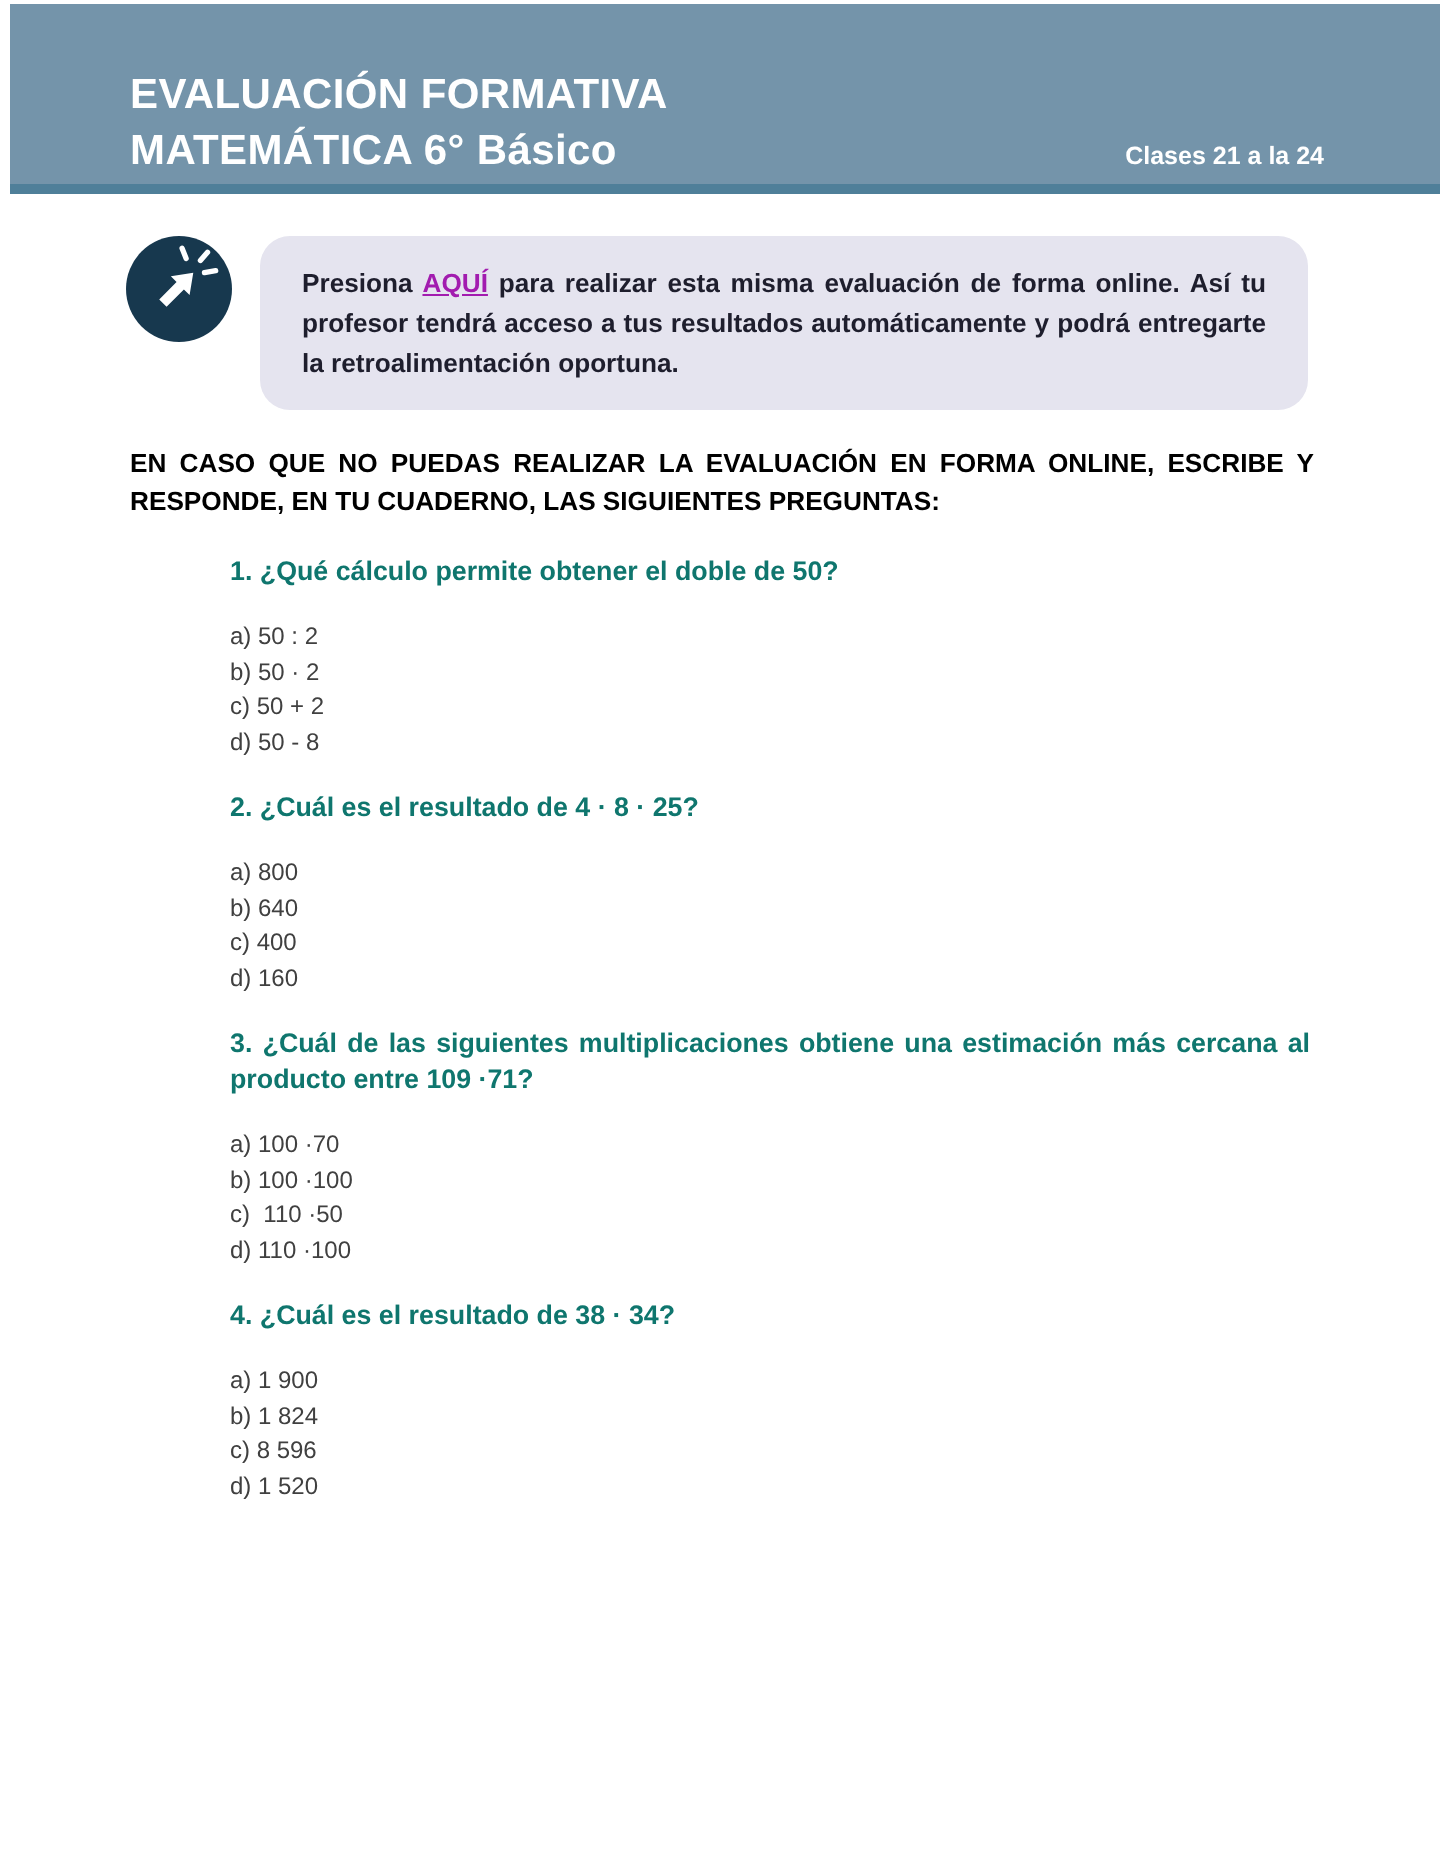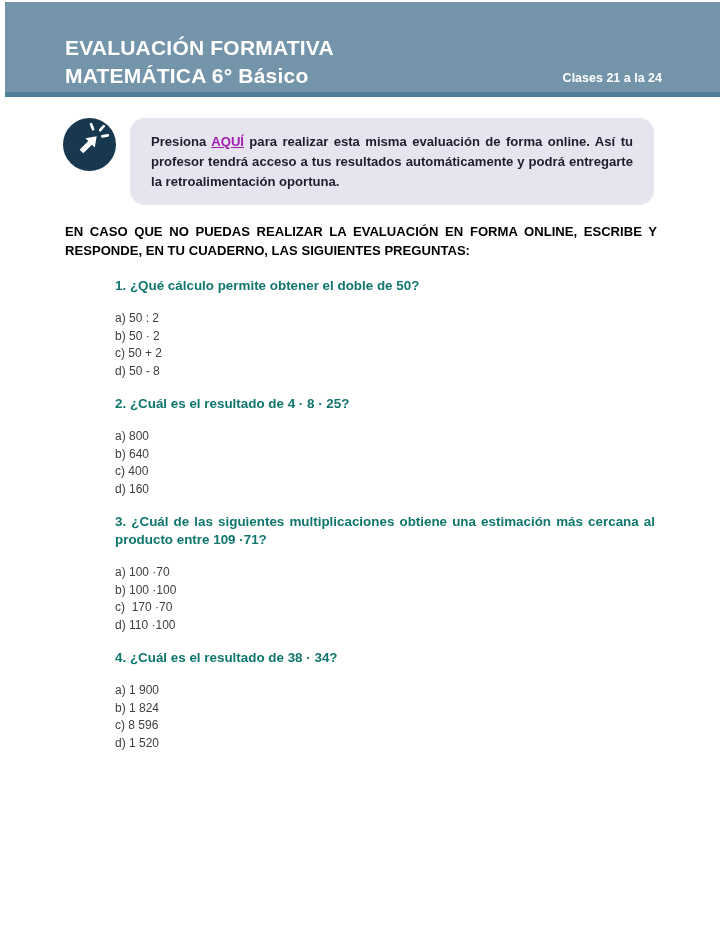--- a/index.html
+++ b/index.html
@@ -153,21 +153,21 @@
       <div class="opt">c) 400</div>
       <div class="opt">d) 160</div>
     </div>
   </div>
 
   <div class="question">
     <div class="q-text">3. ¿Cuál de las siguientes multiplicaciones obtiene una estimación más cercana al producto entre 109 ·71?</div>
     <div class="q-options">
       <div class="opt">a) 100 ·70</div>
       <div class="opt">b) 100 ·100</div>
-      <div class="opt">c)  170 ·70</div>
+      <div class="opt">c)  110 ·50</div>
       <div class="opt">d) 110 ·100</div>
     </div>
   </div>
 
   <div class="question">
     <div class="q-text">4. ¿Cuál es el resultado de 38 · 34?</div>
     <div class="q-options">
       <div class="opt">a) 1 900</div>
       <div class="opt">b) 1 824</div>
       <div class="opt">c) 8 596</div>

